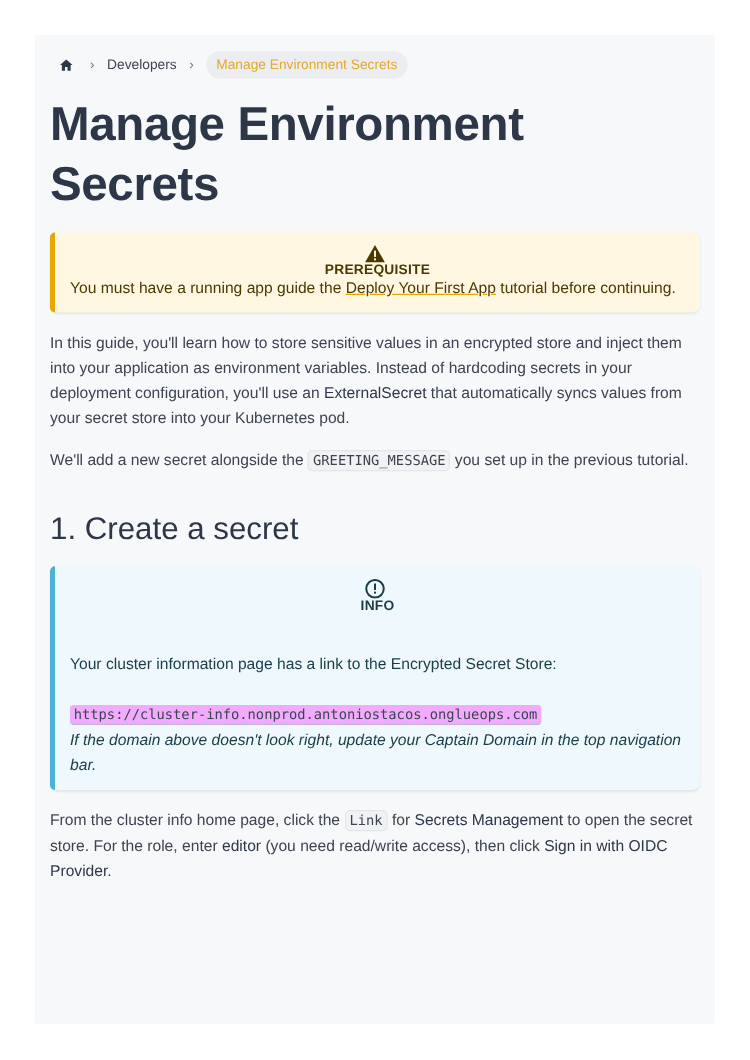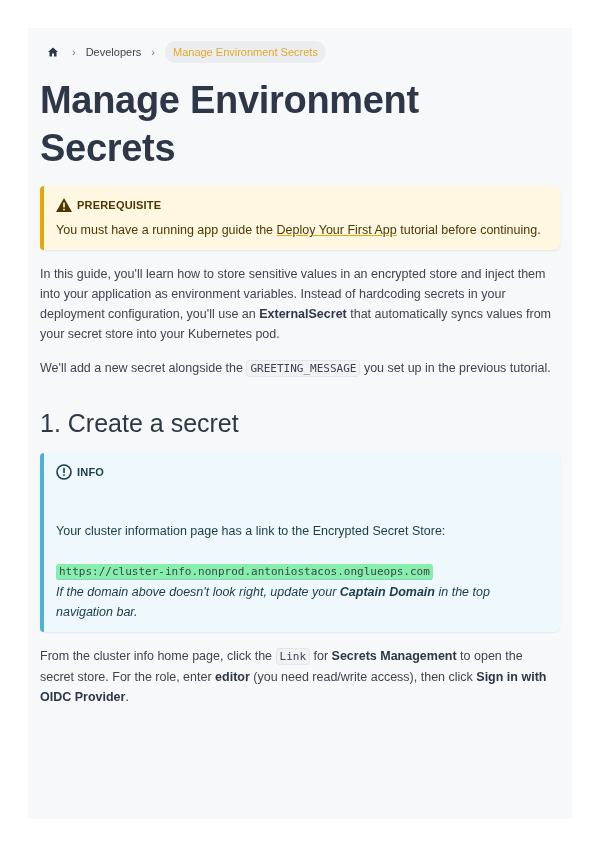--- a/index.html
+++ b/index.html
@@ -11,33 +11,33 @@
   .bc-sep { margin: 0 10px; color: #6b7280; font-size: 11px; }
   .bc-item { color: #3d4451; }
   .bc-active { background: #ebedf0; color: #e2a92b; border-radius: 12px; padding: 5px 8px; font-size: 11px; }
   h1 { font-family: "Liberation Sans", sans-serif; font-size: 38px; font-weight: 700; color: #2d3748; margin: 12px 0 0 0; line-height: 48px; letter-spacing: -0.3px; }
   .admon { border-radius: 6px; padding: 10px 12px 10px 16px; position: relative; box-shadow: 0 1px 2px rgba(0,0,0,0.08); }
   .admon::before { content: ""; position: absolute; left: 0; top: 0; bottom: 0; width: 4px; border-radius: 6px 0 0 6px; }
   .admon.warn { background: #fff7e2; margin-top: 14px; }
   .admon.warn::before { background: #e6a700; }
   .admon.info { background: #eef8fd; margin-top: 14px; }
   .admon.info::before { background: #4cb3d4; }
-  .admon-head { display: flex; align-items: center; font-size: 11px; font-weight: 700; letter-spacing: 0.2px; height: 18px; }
+  .admon-head { display: flex; align-items: center; font-size: 11px; font-weight: 700; letter-spacing: 0.2px; height: 18px; flex-direction: column; }
   .warn .admon-head { color: #4d3800; }
   .info .admon-head { color: #193c47; }
   .admon-head .icon { margin-right: 5px; display: flex; }
   .admon-body { font-size: 12.5px; line-height: 20px; margin-top: 6px; }
   .warn .admon-body { color: #4d3800; }
   .info .admon-body { color: #193c47; margin-top: 40px; }
   .admon-body a { color: #4d3800; text-decoration: underline; text-decoration-color: #e6a700; }
   p { font-size: 12.5px; line-height: 20px; color: #3d4451; margin: 14px 0 0 0; }
   code { font-family: "DejaVu Sans Mono", monospace; font-size: 11px; background: #f1f2f4; border: 1px solid #e4e6ea; border-radius: 4px; padding: 1px 3px; color: #3d4451; }
-  .url-code { font-family: "DejaVu Sans Mono", monospace; font-size: 11px; background: #86efac; border-bottom: 1px dotted #90b8c8; border-radius: 3px; padding: 1px 3px; color: #3d4451; }
+  .url-code { font-family: "DejaVu Sans Mono", monospace; font-size: 11px; background: #f0abfc; border-bottom: 1px dotted #90b8c8; border-radius: 3px; padding: 1px 3px; color: #3d4451; }
   h2 { font-size: 25px; font-weight: 400; color: #2d3748; margin: 28px 0 0 0; line-height: 32px; }
-  b { font-weight: 700; color: #2d3748; }
+  b { font-weight: 400; color: #2d3748; }
   .info em b { color: #193c47; text-align: center; }
 </style>
 </head>
 <body>
 
 <div class="page">
   <div class="content">
 
     <nav class="breadcrumb">
       <span class="bc-home">

